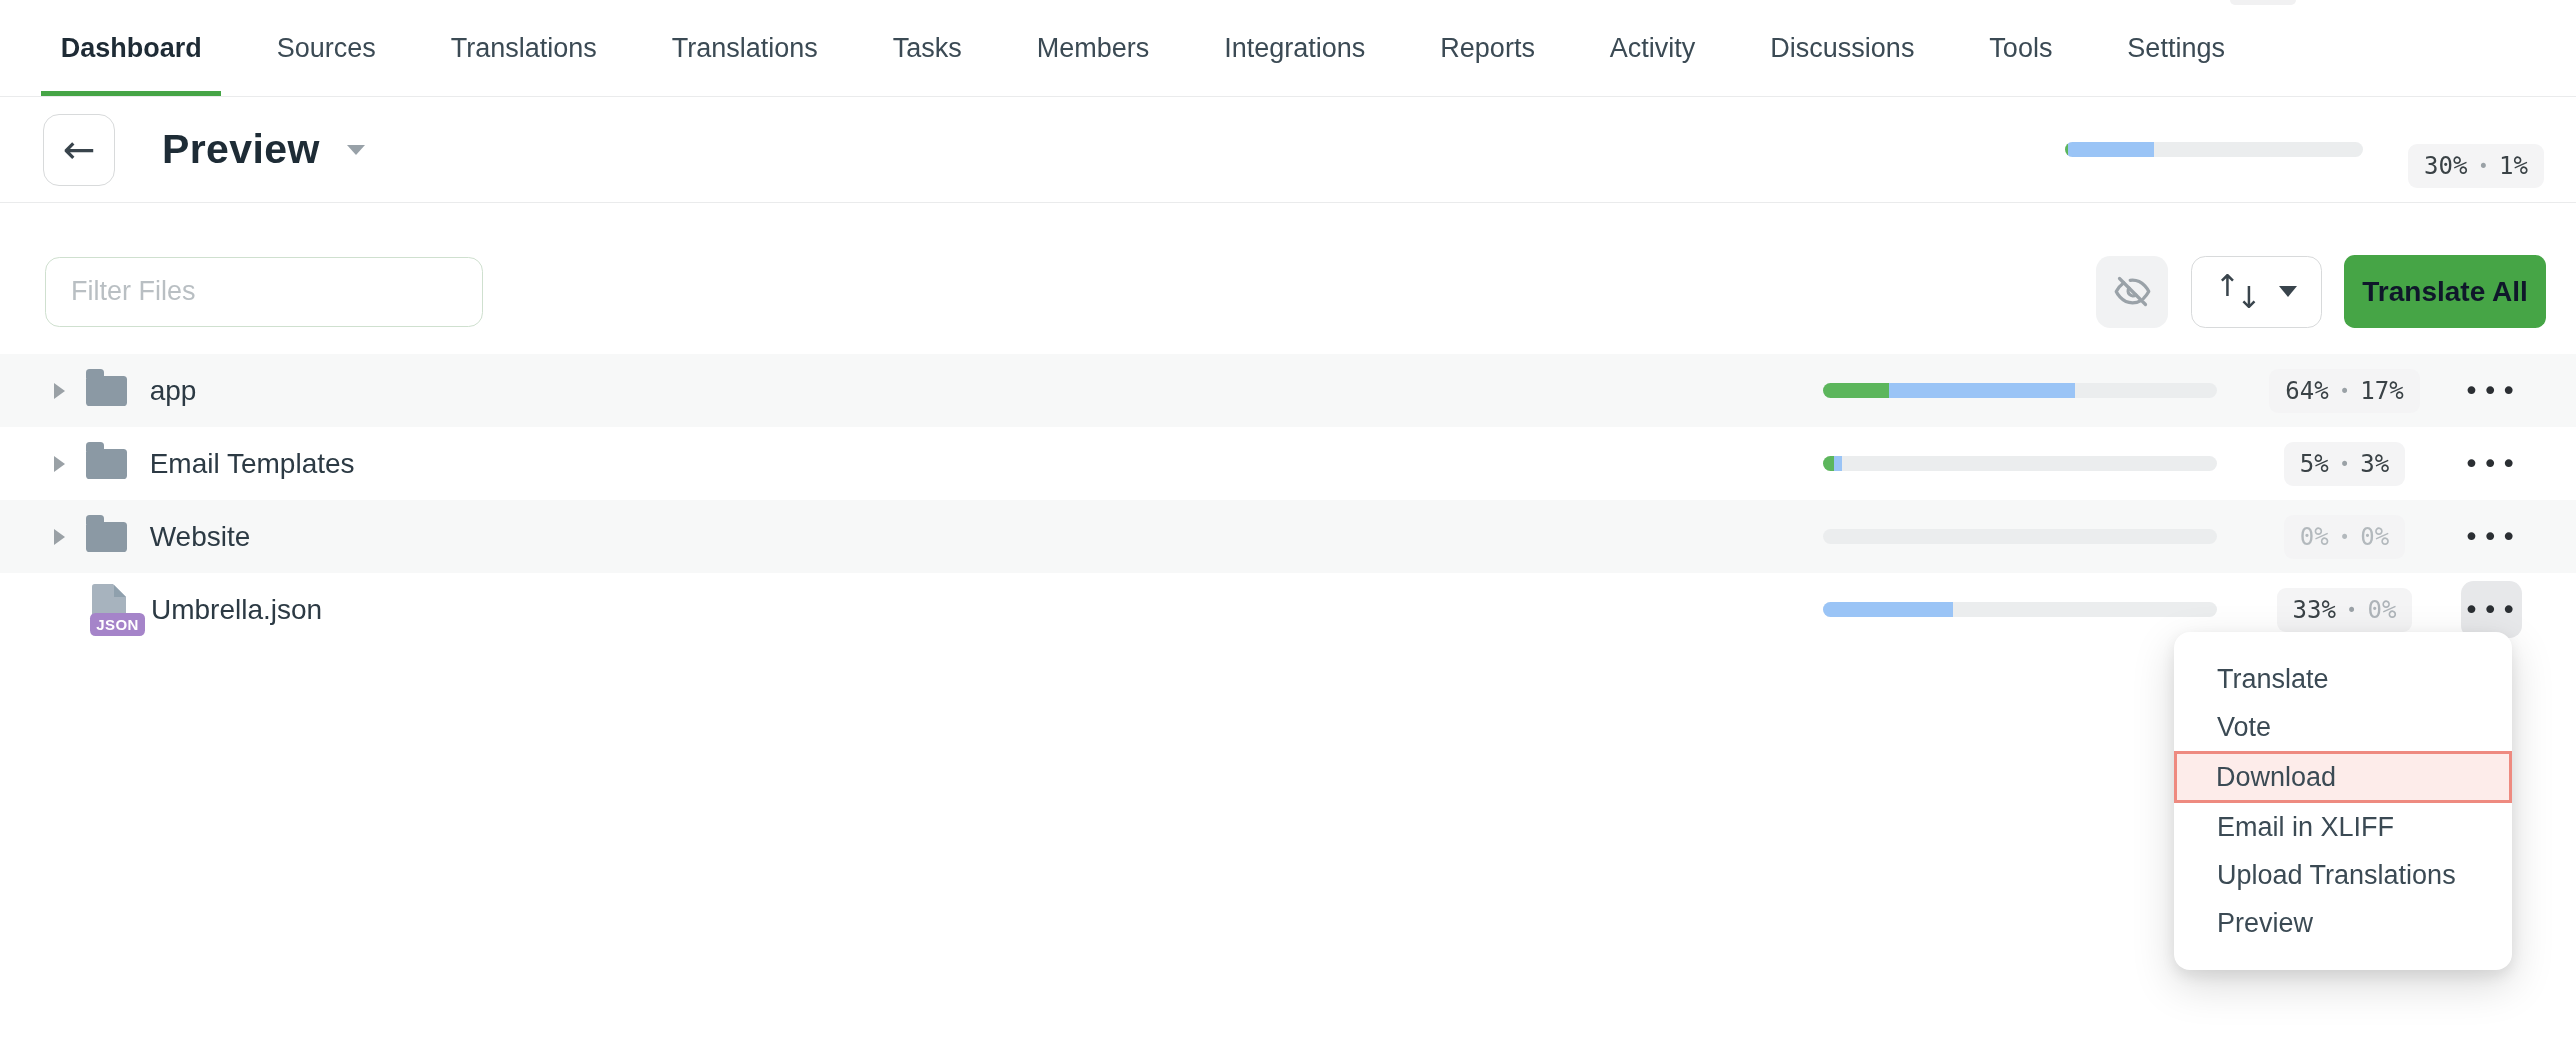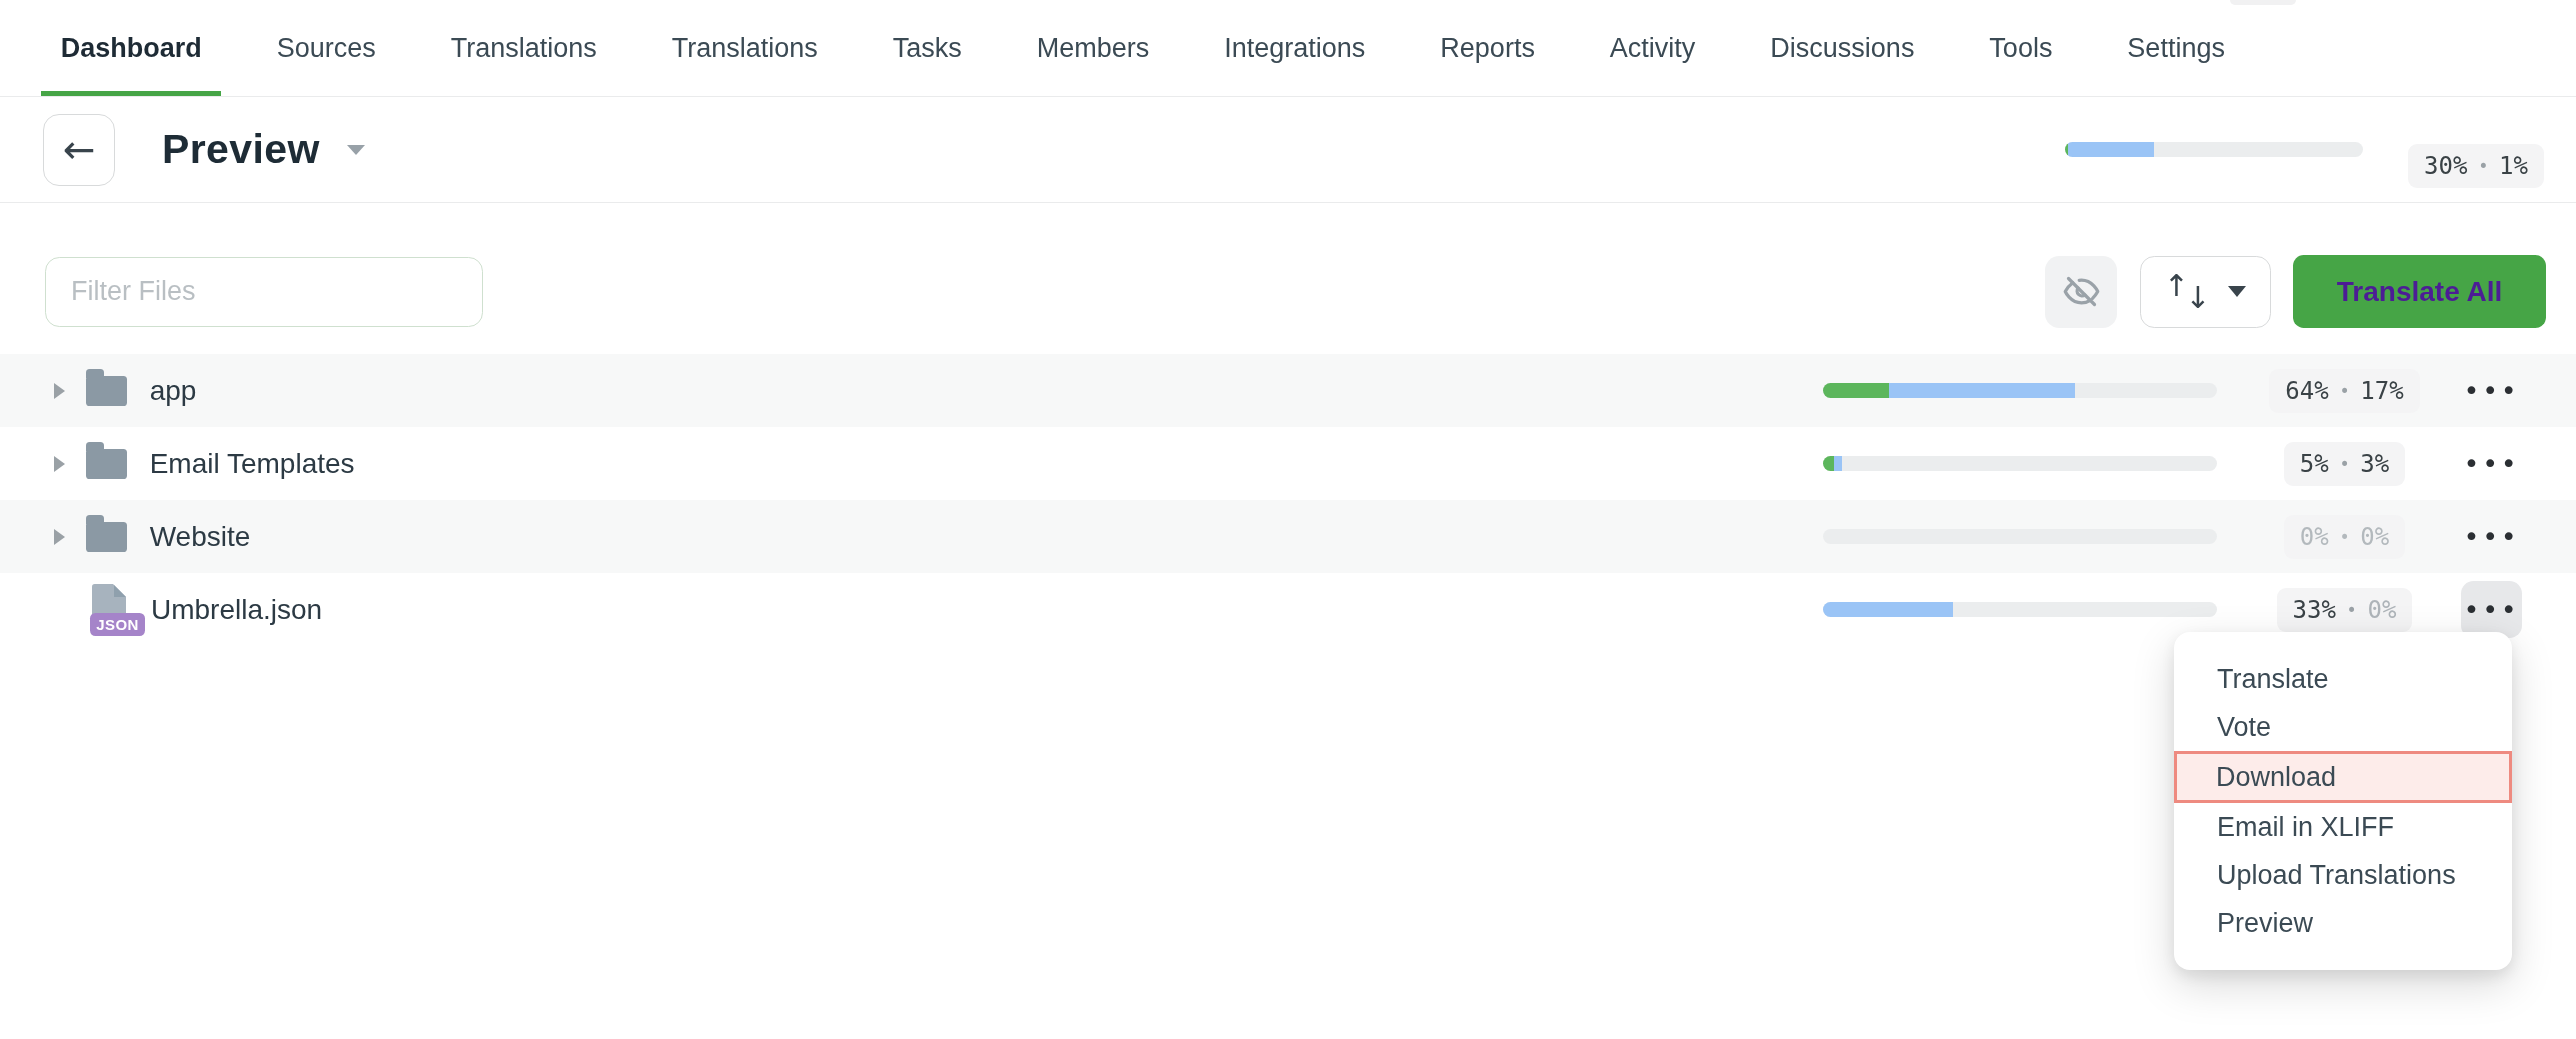--- a/index.html
+++ b/index.html
@@ -147,25 +147,25 @@
   .sort-arrows .up   { position:relative; top:-6.3px; }
   .sort-arrows .down { position:relative; top:6.3px; left:-1.8px; }
   .sort-caret {
     width:0; height:0;
     margin-left:18px;
     border-left:9.8px solid transparent;
     border-right:9.8px solid transparent;
     border-top:11.6px solid #39444c;
   }
   .translate-all {
-    width:253px; height:73px;
+    width:202px; height:73px;
     border:none;
     border-radius:10.7px;
     background:#46a546;
-    color:#4c1d95;
+    color:#0f172a;
     font-size:28px;
     font-weight:bold;
     font-family:"Liberation Sans", sans-serif;
     display:flex; align-items:center; justify-content:center;
     cursor:pointer;
   }
 
   
   .file-list { margin-top:26px; }
   .file-row {

